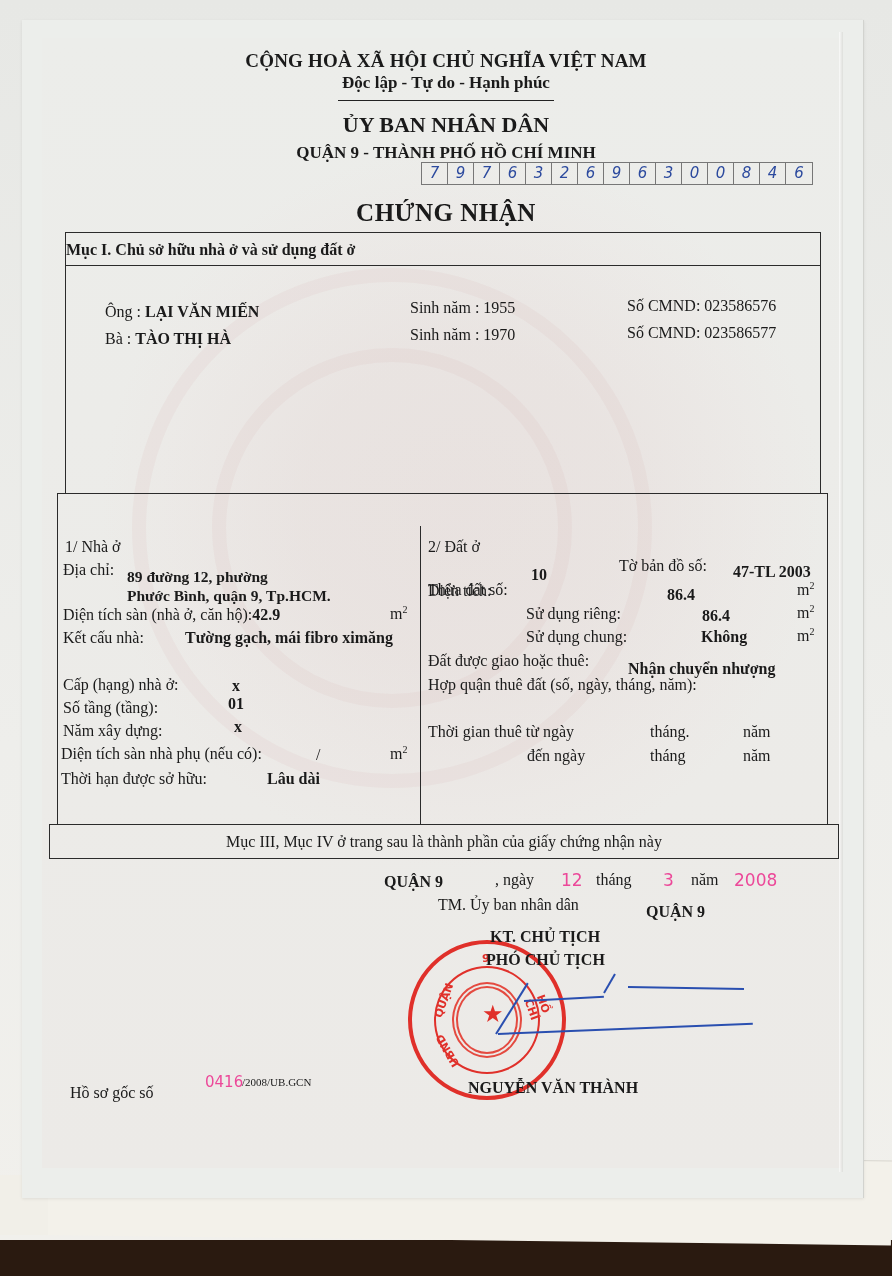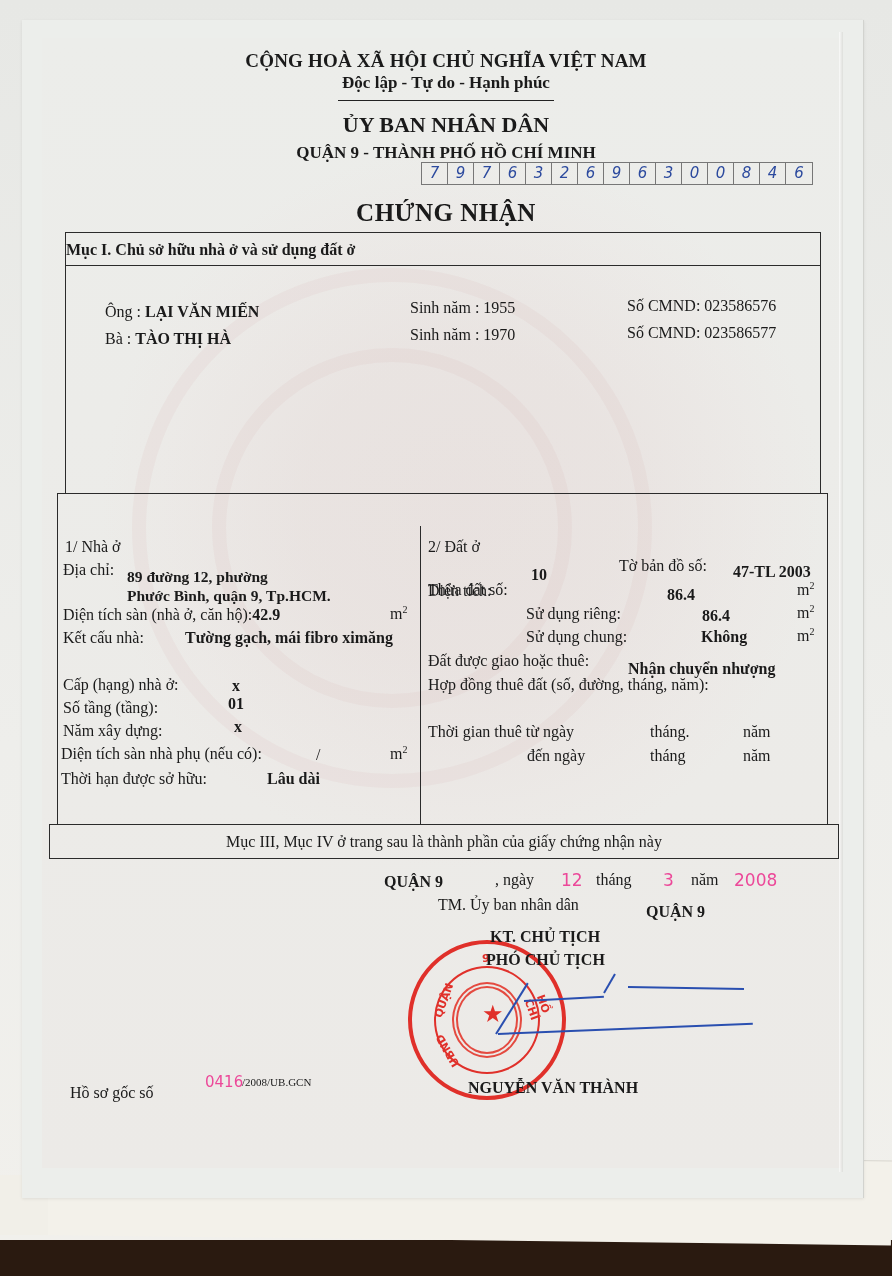--- a/index.html
+++ b/index.html
@@ -185,21 +185,21 @@
 <div class="t b" style="left:667px;top:586px;">86.4</div>
 <div class="t" style="left:797px;top:580px;"><span>m</span><span class="sup">2</span></div>
 <div class="t" style="left:526px;top:605px;">Sử dụng riêng:</div>
 <div class="t b" style="left:702px;top:607px;">86.4</div>
 <div class="t" style="left:797px;top:603px;"><span>m</span><span class="sup">2</span></div>
 <div class="t" style="left:526px;top:628px;">Sử dụng chung:</div>
 <div class="t b" style="left:701px;top:628px;">Không</div>
 <div class="t" style="left:797px;top:626px;"><span>m</span><span class="sup">2</span></div>
 <div class="t" style="left:428px;top:652px;">Đất được giao hoặc thuê:</div>
 <div class="t b" style="left:628px;top:660px;">Nhận chuyển nhượng</div>
-<div class="t" style="left:428px;top:676px;">Hợp đồng thuê đất (số, đường, tháng, năm):</div>
+<div class="t" style="left:428px;top:676px;">Hợp quận thuê đất (số, ngày, tháng, năm):</div>
 <div class="t" style="left:428px;top:723px;">Thời gian thuê từ ngày</div>
 <div class="t" style="left:650px;top:723px;">tháng.</div>
 <div class="t" style="left:743px;top:723px;">năm</div>
 <div class="t" style="left:527px;top:747px;">đến ngày</div>
 <div class="t" style="left:650px;top:747px;">tháng</div>
 <div class="t" style="left:743px;top:747px;">năm</div>
 
 <div class="box sec3">Mục III, Mục IV ở trang sau là thành phần của giấy chứng nhận này</div>
 
 <div class="t b" style="left:384px;top:873px;">QUẬN 9</div>

